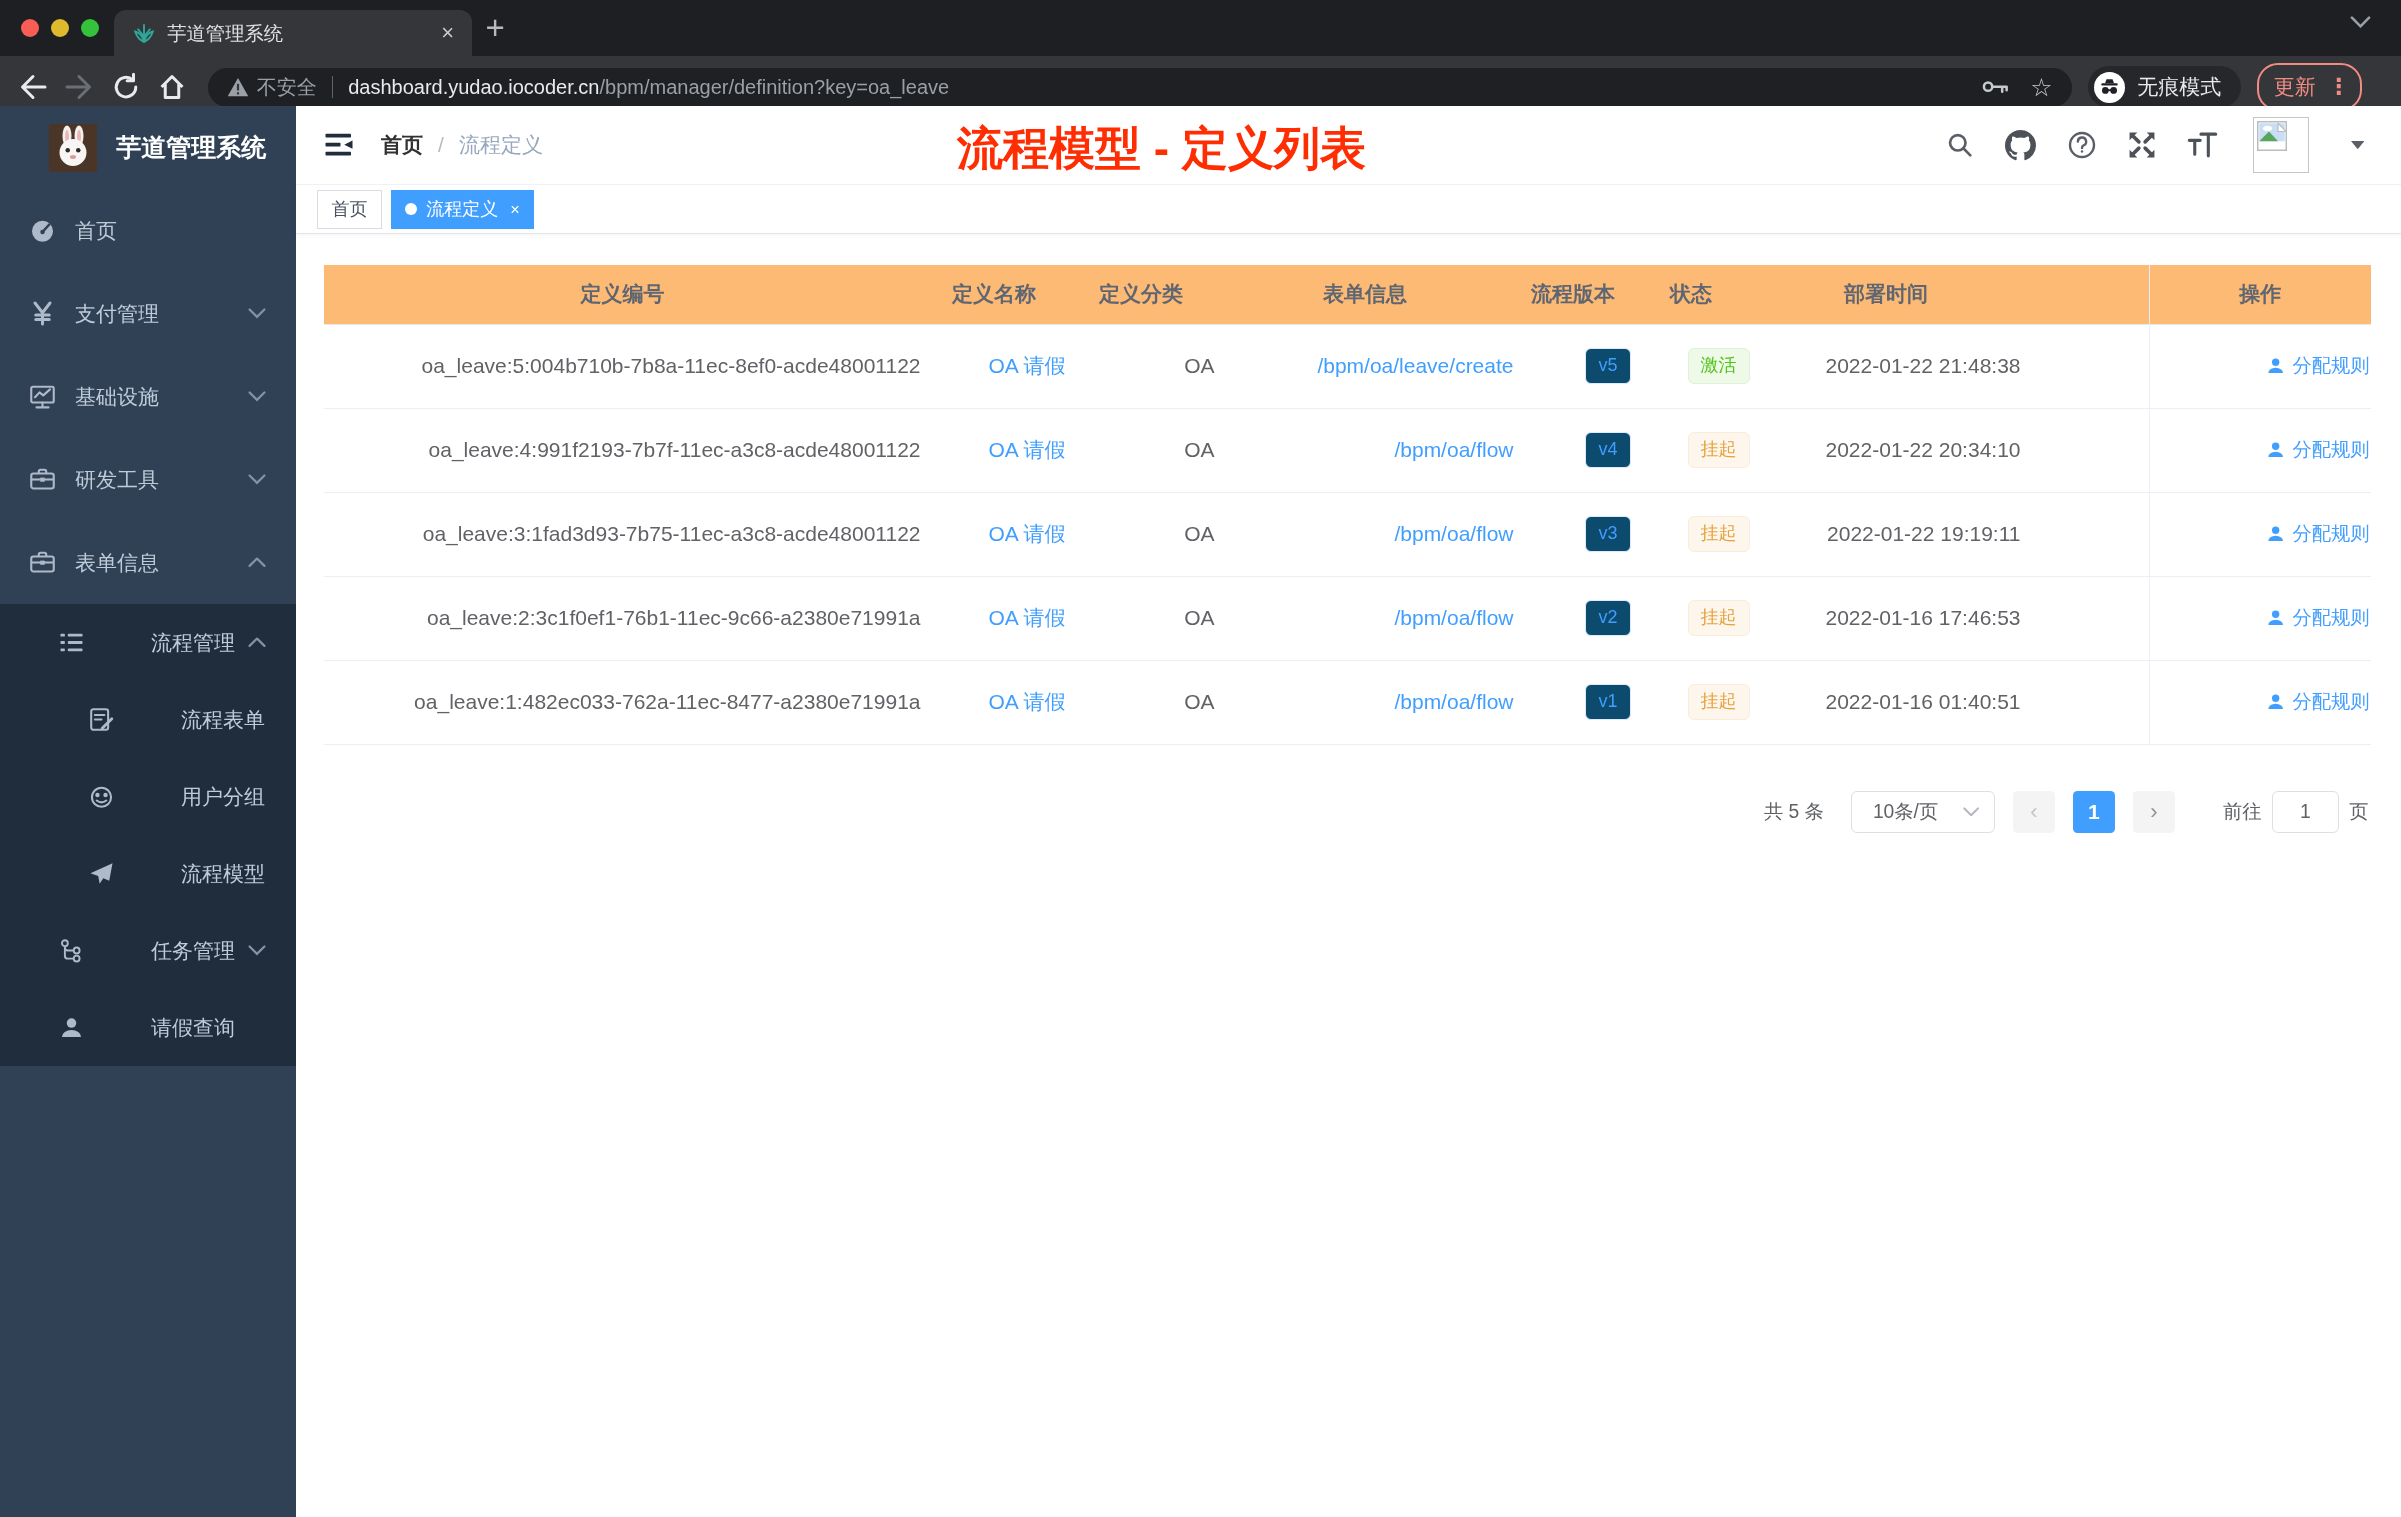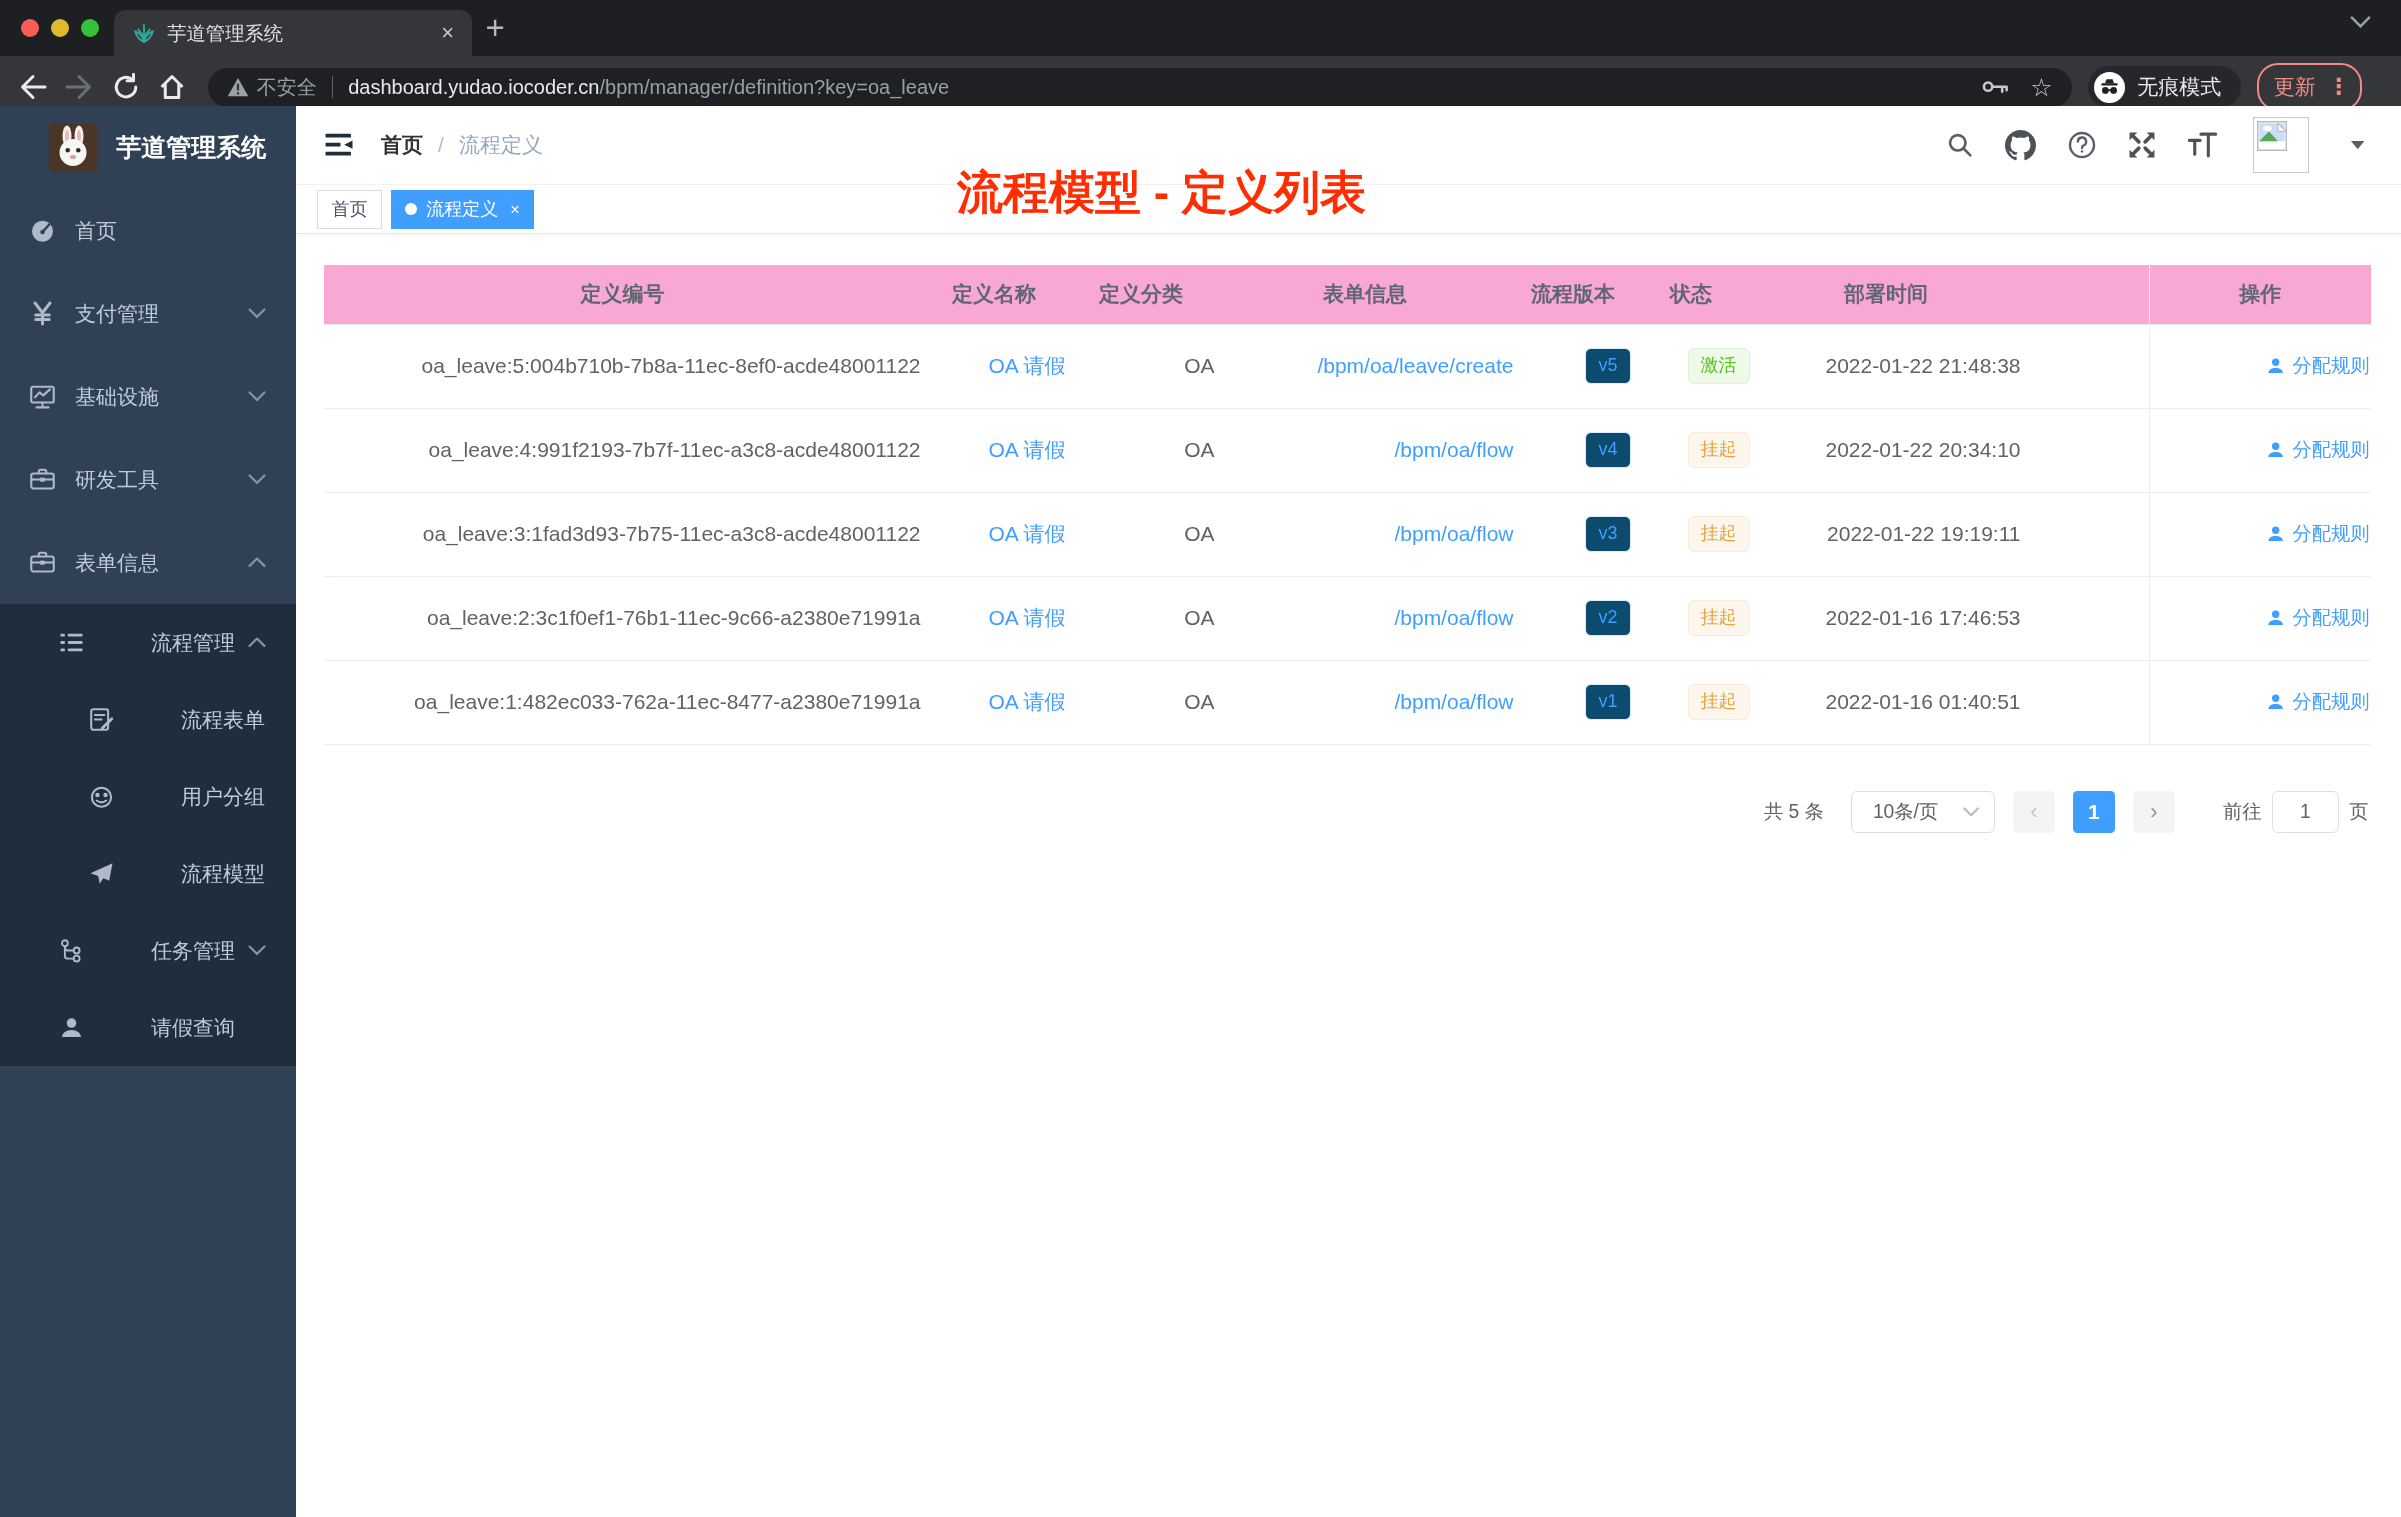--- a/index.html
+++ b/index.html
@@ -77,21 +77,21 @@
                border-bottom:1.5px solid #e2e5ea; box-shadow:0 1.5px 4.5px rgba(0,0,0,0.04); }
   .tag { height:39px; display:flex; align-items:center; padding:0 13.4px; border:1.5px solid #d8dce5;
          background:#fff; color:#495060; font-size:18px; cursor:pointer; }
   .tag.active { background:#409eff; border-color:#409eff; color:#fff; }
   .tag-dot { width:12px; height:12px; border-radius:50%; background:#fff; margin-right:9px; }
   .tag-close { margin-left:12px; font-size:16.3px; }
 
   
   .app-main { padding:31px 33px 0 27.5px; }
   table.def-table { width:2045px; border-collapse:collapse; table-layout:fixed; }
-  .def-table th { height:59px; background:#f9a8d4; color:#5f6672; font-size:21px; font-weight:bold;
+  .def-table th { height:59px; background:#fdba74; color:#5f6672; font-size:21px; font-weight:bold;
                   text-align:center; border-bottom:1.5px solid #e6eaf0; }
   .def-table td { height:84px; text-align:right; font-size:21px; color:#606266;
                   border-bottom:1.5px solid #ebeef5; overflow:hidden; white-space:nowrap; }
   .def-table th.col-action, .def-table td.col-action { border-left:1.5px solid #ebeef5; }
   a.blue-link { color:#409eff; text-decoration:none; cursor:pointer; }
   .el-tag { display:inline-block; padding:6px 12px; border-radius:6px; font-size:18px; line-height:1.2;
             border:1.5px solid transparent; }
   .tag-version { background:#0c4a6e; border-color:#d9ecff; color:#409eff; }
   .tag-success { background:#eef9e8; border-color:#dff3d4; color:#52c41a; }
   .tag-warning { background:#fdf6ec; border-color:#faecd8; color:#e6a23c; }
@@ -440,21 +440,21 @@
             <path d="M28 3 L39 14 L28 14 Z" fill="#ffffff" stroke="#b9bcc0" stroke-width="1.5"></path>
           </svg>
         </span>
         <span class="caret-down">
           <svg width="13.4" height="8.2" viewBox="0 0 18 11" fill="#5a5e66">
               <polygon points="0,0 18,0 9,11"></polygon>
             </svg>
         </span>
       </div>
 
-      <div class="red-annotation" style="color: rgb(255, 45, 2); margin-top: 44px;">流程模型 - 定义列表</div>
+      <div class="red-annotation" style="color: rgb(255, 45, 2);">流程模型 - 定义列表</div>
     </header>
 
     <div class="tags-view">
       <span class="tag">
         <span>首页</span>
       </span>
       <span class="tag active">
         <span class="tag-dot"></span>
         <span>流程定义</span>
         <span class="tag-close">×</span>

